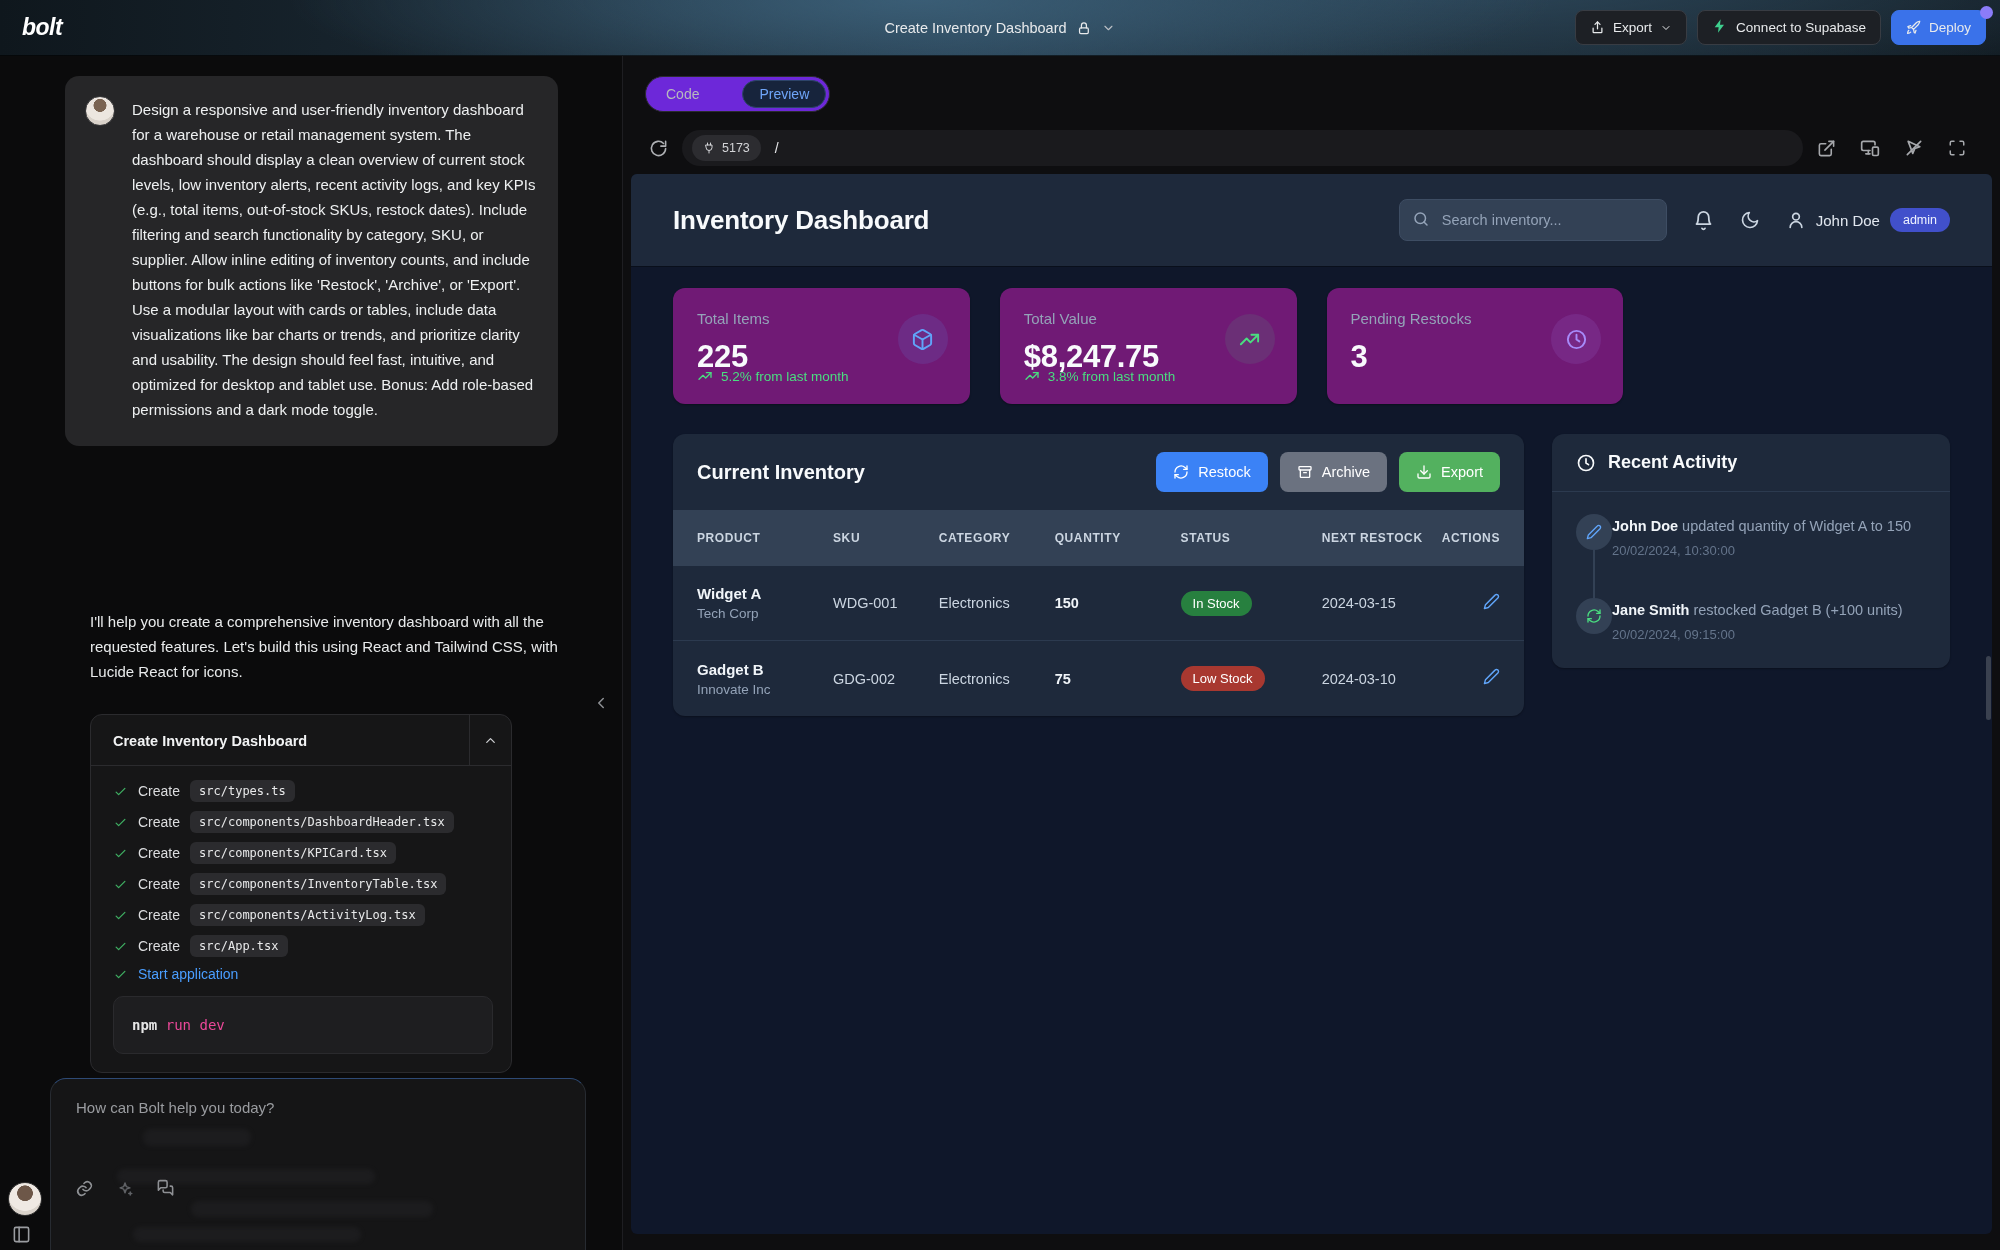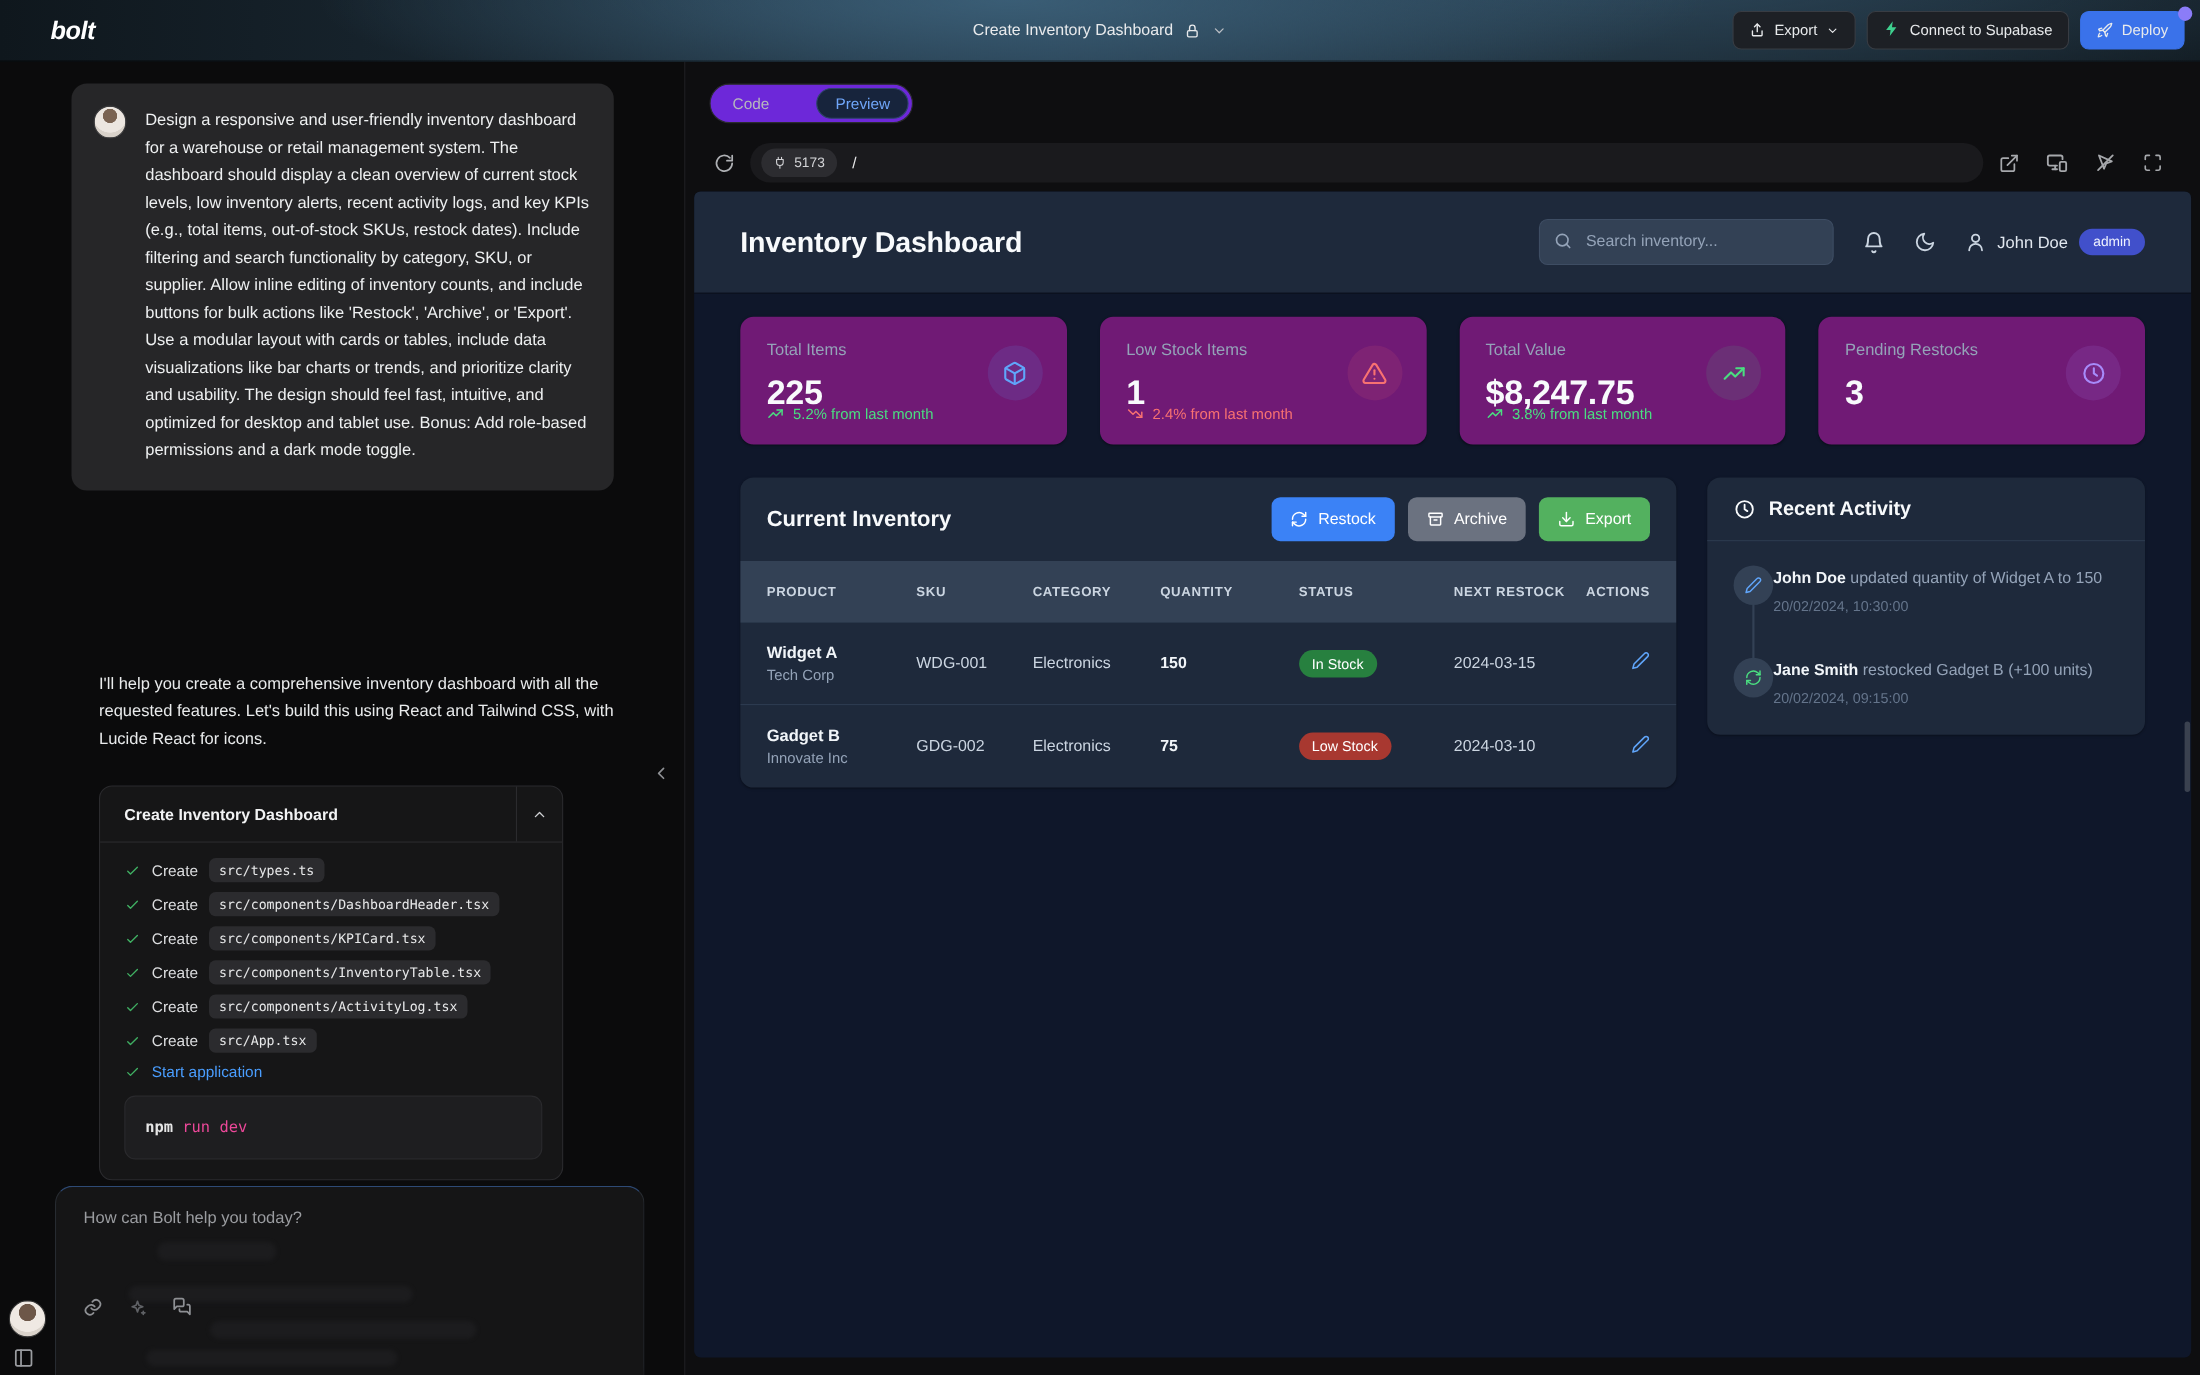--- a/index.html
+++ b/index.html
@@ -7,21 +7,21 @@
     font-family:"Liberation Sans", sans-serif; -webkit-font-smoothing:antialiased; }
   .ic { fill:none; stroke:currentColor; stroke-width:2; stroke-linecap:round; stroke-linejoin:round; display:block; }
 
   
   .topbar { position:relative; height:56px; display:flex; align-items:center; padding:0 14px;
     background:
       radial-gradient(900px 150px at 46% 0%, #3a5d75 0%, rgba(58,93,117,0) 70%),
       radial-gradient(1500px 220px at 72% -30%, #2c4659 0%, rgba(44,70,89,0) 60%),
       linear-gradient(90deg, #0f171d 0%, #1b2a35 28%, #24394a 48%, #19262f 72%, #0e151a 100%);
     border-bottom:1px solid rgba(0,0,0,.65); z-index:5; }
-  .logo { font-style:italic; font-weight:900; font-size:23px; color:#fff; letter-spacing:-.5px; padding-left:8px;margin-left:24px; }
+  .logo { font-style:italic; font-weight:900; font-size:23px; color:#fff; letter-spacing:-.5px; padding-left:8px; }
   .tb-center { position:absolute; left:50%; top:0; transform:translateX(-50%); height:56px;
     display:flex; align-items:center; gap:10px; color:#e8eaec; font-size:14.5px; }
   .tb-center .chev { color:#b9bec4; }
   .tb-right { margin-left:auto; display:flex; align-items:center; gap:10px; }
   .tb-btn { display:flex; align-items:center; gap:8px; height:35px; padding:0 14px; border-radius:8px;
     background:#1d2025; border:1px solid #383c43; color:#e8eaec; font-size:13.5px; cursor:pointer; }
   .tb-btn .supa { color:#3ecf8e; }
   .tb-btn-deploy { background:#3a72ea; border:1px solid #3a72ea; font-weight:500; }
   .notif-dot { position:absolute; top:6px; right:7px; width:13px; height:13px; border-radius:50%; background:#8b7cf8; }
 
@@ -480,40 +480,20 @@
               <span>
                   <svg class="ic" width="16" height="16" viewBox="0 0 24 24">
                     <path d="M3 17l6-6 4 4 8-8"></path>
                     <path d="M14 7h7v7"></path>
                   </svg>
                 </span>
               <span>5.2% from last month</span>
             </div>
           </div>
           <div class="kpi-card">
-            <div class="kpi-label">Low Stock Items</div>
-            <div class="kpi-value">1</div>
-            <div class="kpi-iconwrap tint-red">
-                <svg class="ic" width="23" height="23" viewBox="0 0 24 24">
-                  <path d="M10.3 3.9 1.8 18a2 2 0 0 0 1.7 3h17a2 2 0 0 0 1.7-3L13.7 3.9a2 2 0 0 0-3.4 0z"></path>
-                  <path d="M12 9v4"></path>
-                  <path d="M12 17h.01"></path>
-                </svg>
-              </div>
-            <div class="kpi-trend trend-down">
-              <span>
-                  <svg class="ic" width="16" height="16" viewBox="0 0 24 24">
-                    <path d="M3 7l6 6 4-4 8 8"></path>
-                    <path d="M21 10v7h-7"></path>
-                  </svg>
-                </span>
-              <span>2.4% from last month</span>
-            </div>
-          </div>
-          <div class="kpi-card">
             <div class="kpi-label">Total Value</div>
             <div class="kpi-value">$8,247.75</div>
             <div class="kpi-iconwrap tint-green">
                 <svg class="ic" width="23" height="23" viewBox="0 0 24 24">
                   <path d="M3 17l6-6 4 4 8-8"></path>
                   <path d="M14 7h7v7"></path>
                 </svg>
               </div>
             <div class="kpi-trend trend-up">
               <span>

